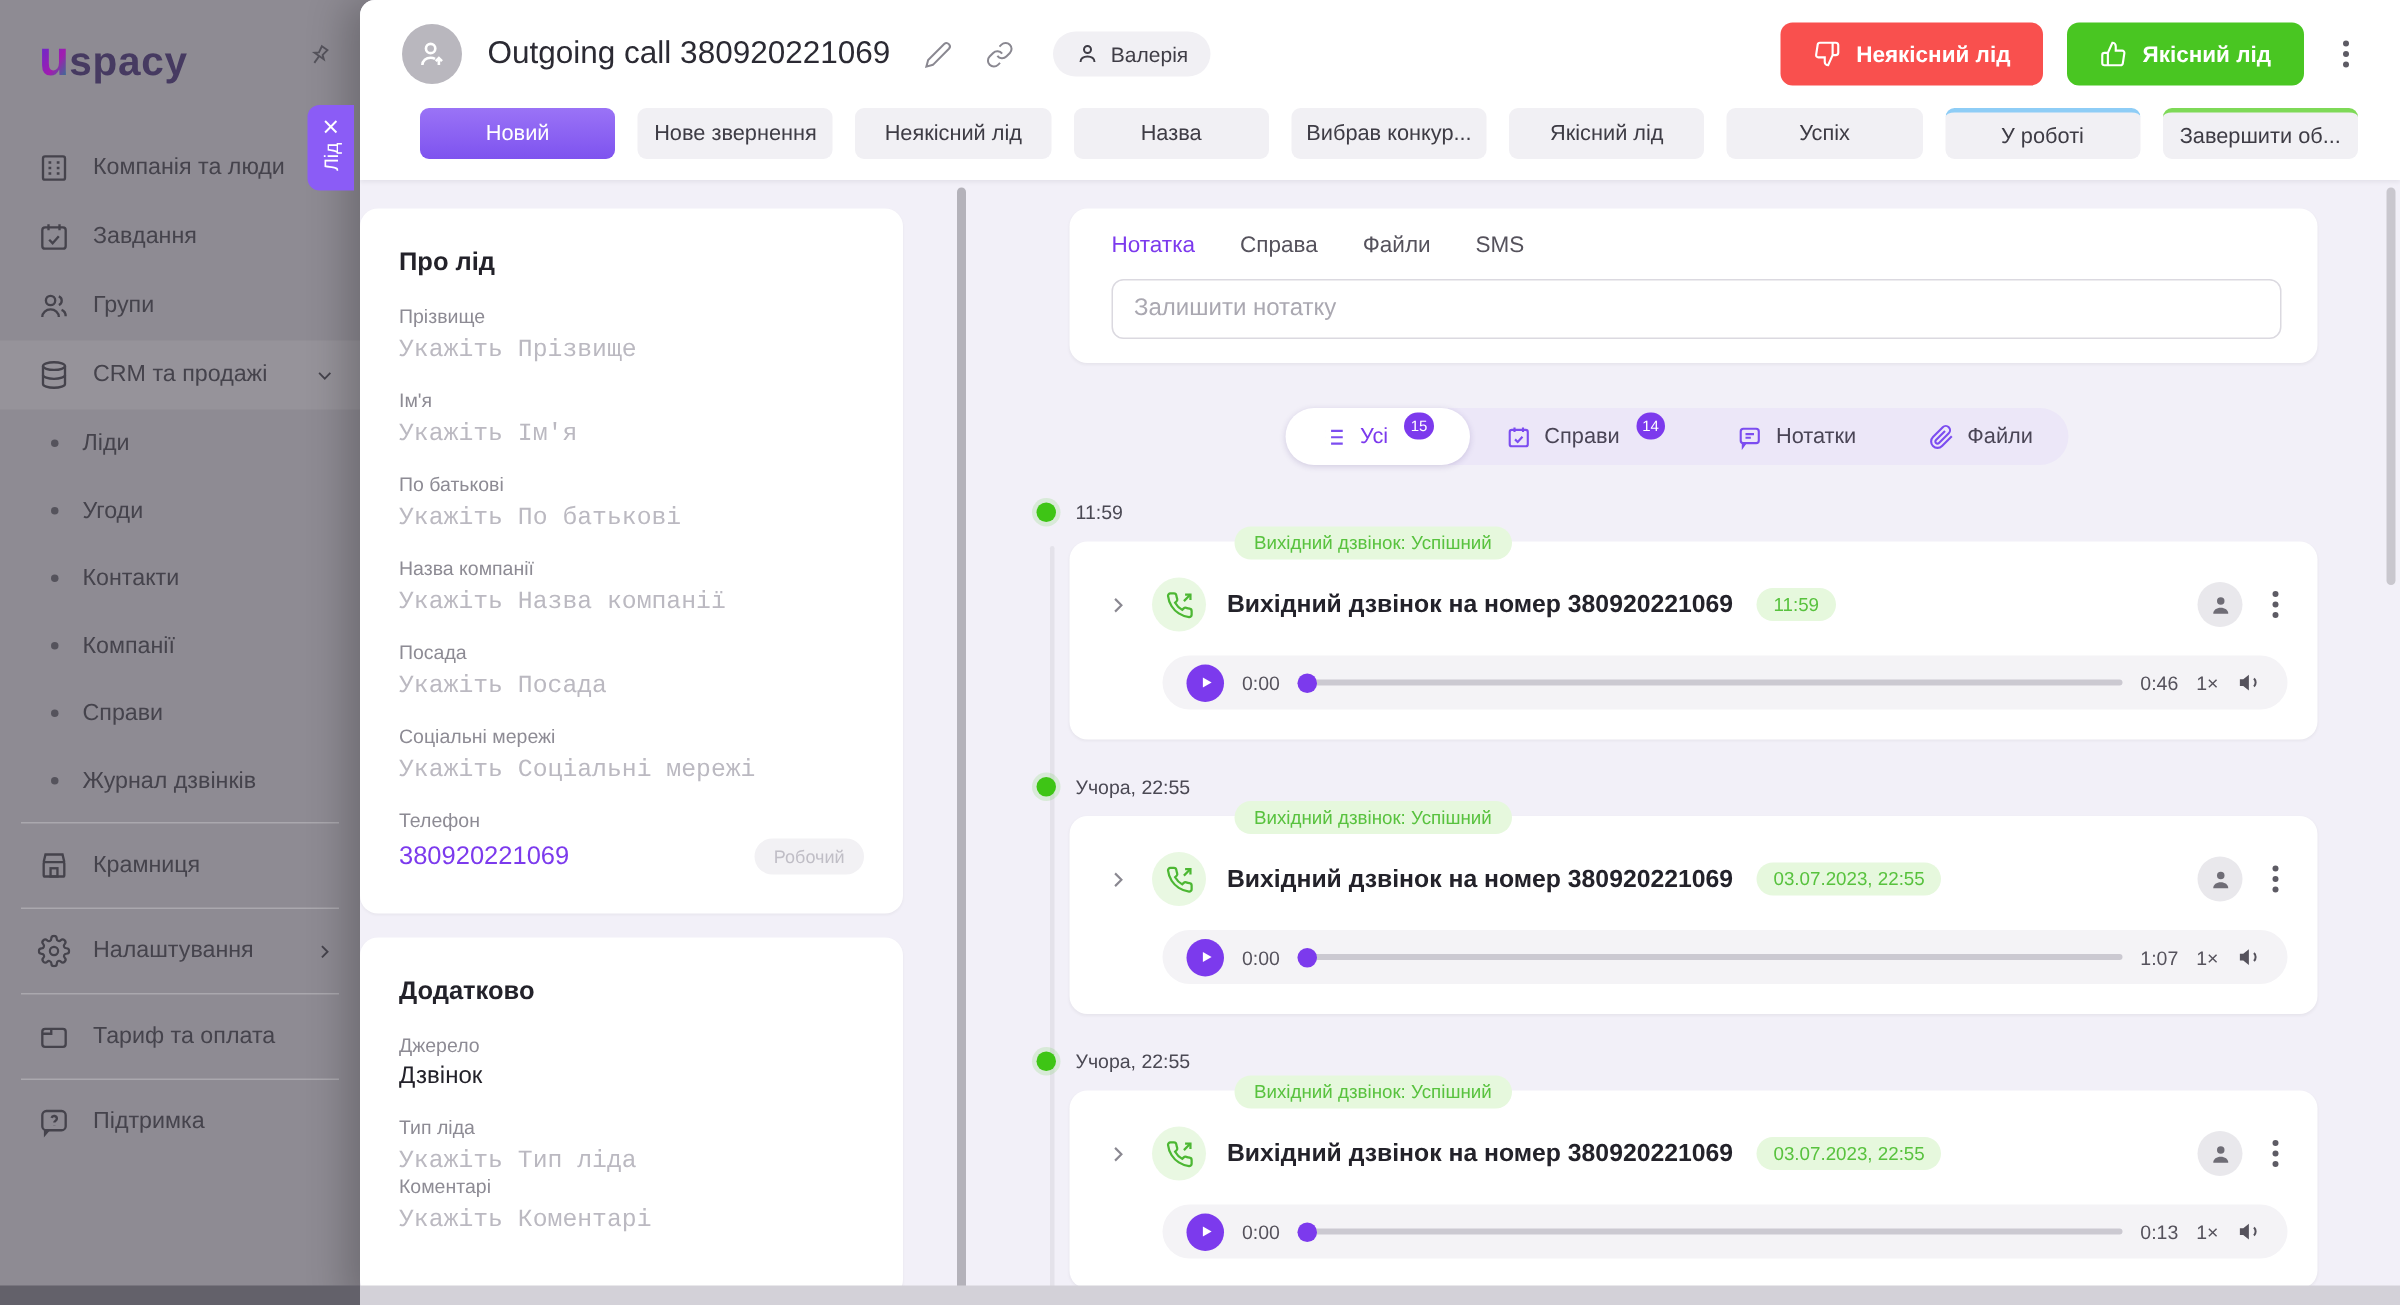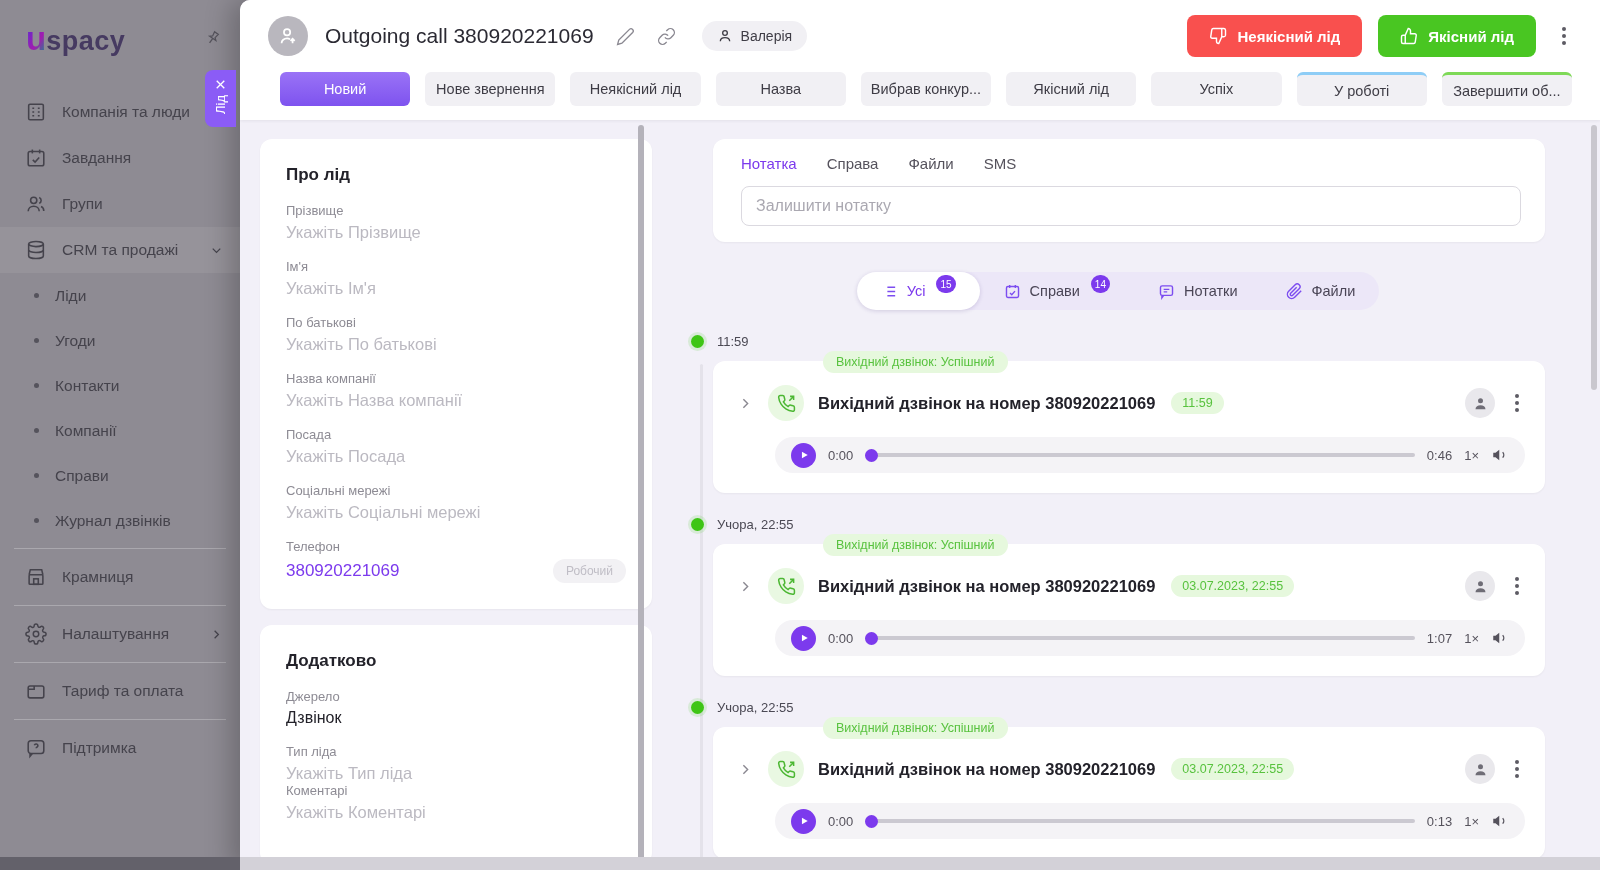--- a/index.html
+++ b/index.html
@@ -63,27 +63,27 @@
     color:#3e3c45; cursor:pointer; white-space:nowrap; overflow:hidden;
     text-overflow:ellipsis; padding:0 8px; }
   .stage.active { background:linear-gradient(180deg,#9a73f6,#7e53ef); color:#fff; }
   .stage.top-blue { border-top:3px solid #8ecdf6; }
   .stage.top-green { border-top:3px solid #7ed957; }
 
   .content { position:absolute; left:0; right:0; top:123px; bottom:0;
     background:#f2f0f8; overflow:hidden; }
 
   
-  .left-col { position:absolute; left:20px; top:16px; width:392px; }
+  .left-col { position:absolute; left:0; top:16px; width:362px; }
   .card { background:#fff; border-radius:12px; box-shadow:0 1px 2px rgba(30,30,40,.05); }
   .info-card { padding:26px; }
   .card-title { font-size:17px; font-weight:700; color:#23222a; margin-bottom:18px; }
   .field { margin-bottom:17px; }
   .f-label { font-size:13px; color:#8d8b94; margin-bottom:5px; }
-  .f-empty { font-size:16.5px; color:#bbb9c1; }
+  .f-empty { font-size:16.5px; color:#bbb9c1;font-family:Liberation Mono, monospace; }
   .f-value { font-size:16px; color:#23222a; }
   .phone-row { display:flex; align-items:center; }
   .phone-link { font-size:17px; color:#7c3aed; cursor:pointer; }
   .phone-badge { margin-left:auto; background:#f2f1f4; color:#c0bec6; font-size:12px;
     border-radius:12px; padding:5px 13px; }
   .extra-card { margin-top:16px; }
 
   
   .mid-scroll { position:absolute; left:398px; top:2px; width:6px; height:742px;
     background:#b4b2ba; border-radius:3px; }

